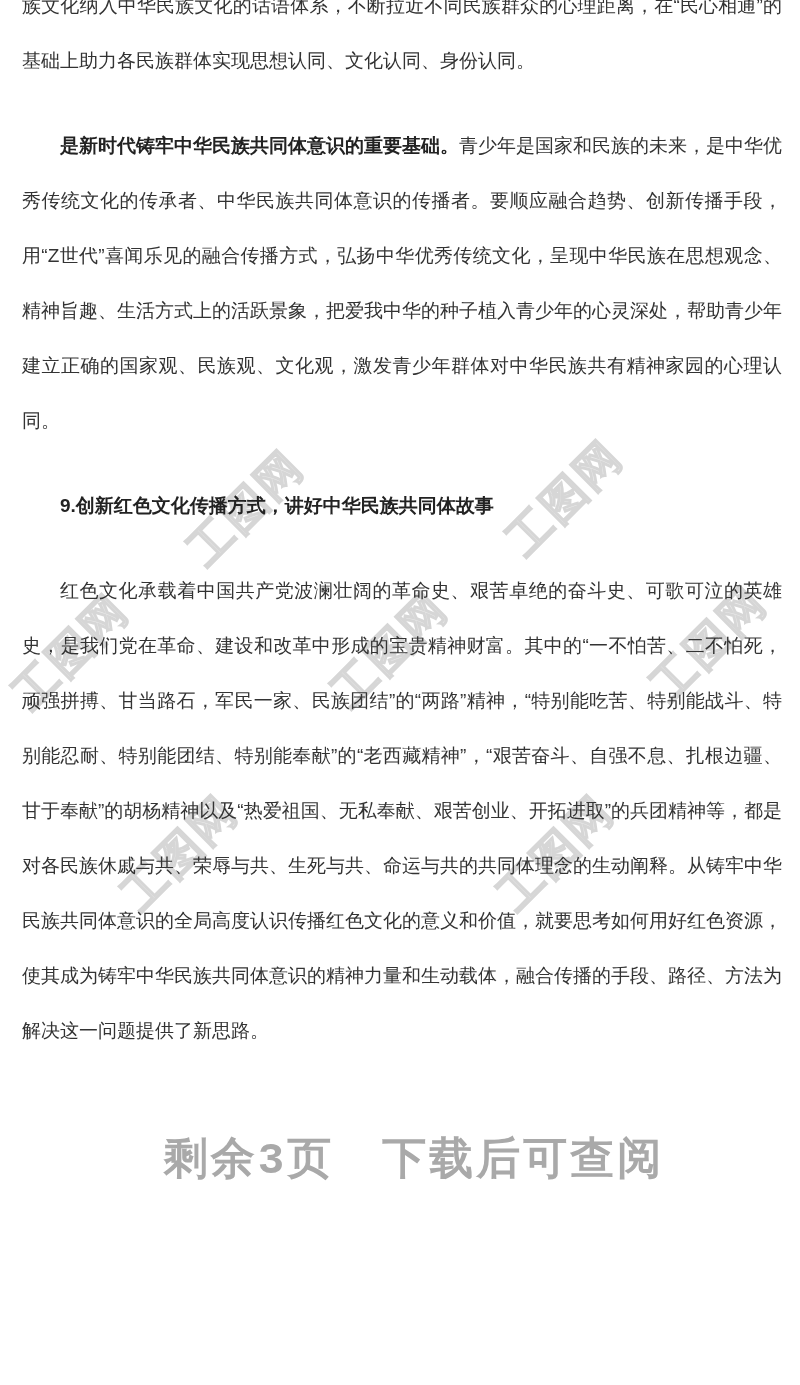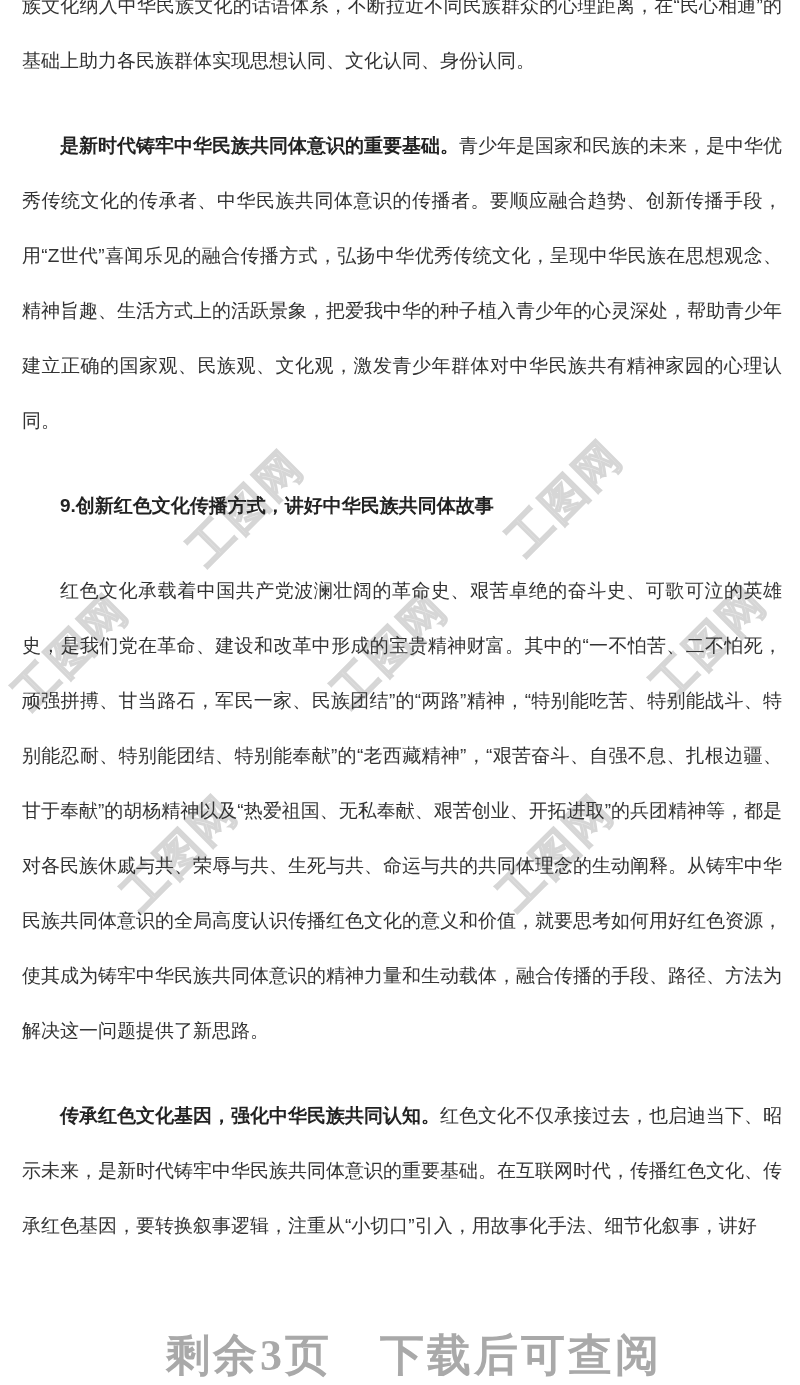--- a/index.html
+++ b/index.html
@@ -73,21 +73,21 @@
     font-weight: bold;
     color: #222222;
     margin-bottom: 30px;
   }
   
   .footer {
     position: relative;
     z-index: 2;
     margin-top: 80px;
     text-align: center;
-    font-family: Liberation Serif, serif;
+    font-family: Liberation Mono, monospace;
     font-weight: bold;
     font-size: 44px;
     line-height: 46px;
     color: #a9a9a9;
     letter-spacing: 3px;
     left: 12px;
   }
   .footer .gap {
     margin-left: 48px;
   }
@@ -110,20 +110,19 @@
   <div class="content">
 
     <p class="cont">族文化纳入中华民族文化的话语体系，不断拉近不同民族群众的心理距离，在“民心相通”的基础上助力各民族群体实现思想认同、文化认同、身份认同。</p>
 
     <p><b>是新时代铸牢中华民族共同体意识的重要基础。</b><span>青少年是国家和民族的未来，是中华优秀传统文化的传承者、中华民族共同体意识的传播者。要顺应融合趋势、创新传播手段，用“Z世代”喜闻乐见的融合传播方式，弘扬中华优秀传统文化，呈现中华民族在思想观念、精神旨趣、生活方式上的活跃景象，把爱我中华的种子植入青少年的心灵深处，帮助青少年建立正确的国家观、民族观、文化观，激发青少年群体对中华民族共有精神家园的心理认同。</span></p>
 
     <p class="heading">9.创新红色文化传播方式，讲好中华民族共同体故事</p>
 
     <p>红色文化承载着中国共产党波澜壮阔的革命史、艰苦卓绝的奋斗史、可歌可泣的英雄史，是我们党在革命、建设和改革中形成的宝贵精神财富。其中的“一不怕苦、二不怕死，顽强拼搏、甘当路石，军民一家、民族团结”的“两路”精神，“特别能吃苦、特别能战斗、特别能忍耐、特别能团结、特别能奉献”的“老西藏精神”，“艰苦奋斗、自强不息、扎根边疆、甘于奉献”的胡杨精神以及“热爱祖国、无私奉献、艰苦创业、开拓进取”的兵团精神等，都是对各民族休戚与共、荣辱与共、生死与共、命运与共的共同体理念的生动阐释。从铸牢中华民族共同体意识的全局高度认识传播红色文化的意义和价值，就要思考如何用好红色资源，使其成为铸牢中华民族共同体意识的精神力量和生动载体，融合传播的手段、路径、方法为解决这一问题提供了新思路。</p>
 
-    <p><b>传承红色文化基因，强化中华民族共同认知。</b><span>红色文化不仅承接过去，也启迪当下、昭示未来，是新时代铸牢中华民族共同体意识的重要基础。在互联网时代，传播红色文化、传承红色基因，要转换叙事逻辑，注重从“小切口”引入，用故事化手法、细节化叙事，讲好</span></p>
 
     <div class="footer">
       <span>剩余3页</span><span class="gap">下载后可查阅</span>
     </div>
 
   </div>
 </div>
 
 </body></html>

